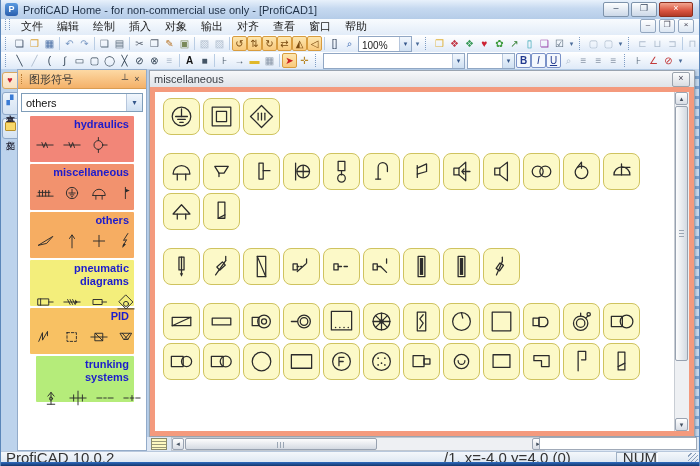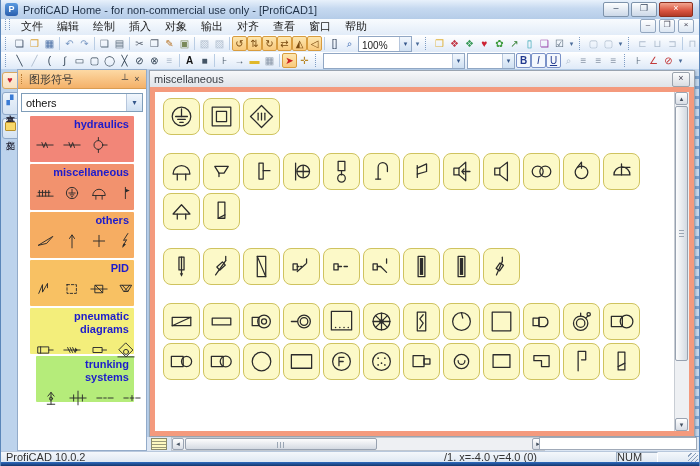--- a/index.html
+++ b/index.html
@@ -108,26 +108,26 @@
     background-image:repeating-linear-gradient(180deg,transparent 0 2px,#9a9a7a 2px 3px);}
   #hsb{position:absolute;left:24px;top:0;width:374px;height:14px;background:#eef0f3;border:1px solid #c0c7d0;box-sizing:border-box;}
   #hsb-left{left:0;top:0;} #hsb-right{left:auto;right:0;top:0;}
   #hsb .sb-arrow{height:12px;width:12px;line-height:10px;}
   #hsb-thumb{position:absolute;left:13px;top:0;width:192px;height:12px;background:linear-gradient(#fdfdfd,#d4dae2);
     border:1px solid #98a2b0;border-radius:2px;box-sizing:border-box;}
   #hsb-thumb .thumb-grip{top:3px;left:50%;width:7px;height:6px;margin:0 0 0 -4px;
     background:repeating-linear-gradient(90deg,#9aa6b4 0 1px,transparent 1px 3px);}
   #edit-box{position:absolute;left:392px;top:0;width:158px;height:13px;background:#fff;border:1px solid #a0aab8;box-sizing:border-box;}
   
-  #statusbar{position:absolute;left:0;right:0;top:451px;height:11px;font-size:11px;color:#333;
+  #statusbar{position:absolute;left:0;right:0;top:451px;height:11px;font-size:15px;color:#333;
     background:linear-gradient(#f4f7fb,#dde7f2);border-top:1px solid #b8c8dd;}
   .sb-text{position:absolute;top:0;line-height:11px;}
   #sb-left{left:5px;}
   #sb-coords{left:443px;}
-  #sb-num{left:615px;width:40px;text-align:left;border:1px solid;border-color:#9fb0c4 #fff #fff #9fb0c4;height:9px;line-height:9px;}
+  #sb-num{left:615px;width:40px;text-align:right;border:1px solid;border-color:#9fb0c4 #fff #fff #9fb0c4;height:9px;line-height:9px;}
   #sb-grip{position:absolute;right:1px;top:1px;width:10px;height:9px;
     background:repeating-linear-gradient(135deg,transparent 0 2px,#8aa0bc 2px 3px);}
   #bottomedge{position:absolute;left:0;right:0;top:462px;height:4px;background:linear-gradient(#2f6bbf,#14366b);}
 </style>
 </head>
 <body>
 
 <div id="app">
 
   <div id="titlebar">
@@ -351,61 +351,61 @@
             <span><svg viewBox="0 0 32 32" class="sym" width="20" height="20">
                 <line x1="7" y1="16" x2="25" y2="16"></line>
                 <line x1="16" y1="7" x2="16" y2="25"></line>
               </svg></span>
             <span><svg viewBox="0 0 32 32" class="sym" width="20" height="20">
                 <path d="M19 4 L12 15 L17 14 L11 24"></path>
                 <path class="fl" d="M10 27 L16 21 L12 20 Z"></path>
               </svg></span>
           </div>
         </div>
+        <div class="cat" style="background: rgb(243, 238, 123);">
+          <span class="cat-label">pneumatic diagrams</span>
+          <div class="cat-syms">
+            <span><svg viewBox="0 0 32 32" class="sym" width="20" height="20">
+                <rect x="5" y="11" width="17" height="10"></rect>
+                <line x1="9" y1="11" x2="9" y2="21"></line>
+                <line x1="22" y1="16" x2="29" y2="16"></line>
+              </svg></span>
+            <span><svg viewBox="0 0 32 32" class="sym" width="20" height="20">
+                <line x1="3" y1="16" x2="29" y2="16"></line>
+                <path d="M9 12 L13 20 M13 12 L17 20 M17 12 L21 20"></path>
+                <path class="fl" d="M21 12 L25 16 L21 20 Z"></path>
+              </svg></span>
+            <span><svg viewBox="0 0 32 32" class="sym" width="20" height="20">
+                <rect x="7" y="12" width="14" height="8"></rect>
+                <line x1="21" y1="16" x2="28" y2="16"></line>
+              </svg></span>
+            <span><svg viewBox="0 0 32 32" class="sym" width="20" height="20">
+                <path d="M16 5 L27 16 L16 27 L5 16 Z"></path>
+                <circle cx="16" cy="19" r="4"></circle>
+                <line x1="3" y1="27" x2="29" y2="27"></line>
+              </svg></span>
+          </div>
+        </div>
         <div class="cat" style="background: rgb(248, 193, 99);">
           <span class="cat-label">PID</span>
           <div class="cat-syms">
             <span><svg viewBox="0 0 32 32" class="sym" width="20" height="20">
                 <path d="M6 23 L12 9 L12 21 L20 7 L20 14"></path>
               </svg></span>
             <span><svg viewBox="0 0 32 32" class="sym" width="20" height="20">
                 <rect x="8" y="9" width="15" height="14" stroke-dasharray="4 3"></rect>
               </svg></span>
             <span><svg viewBox="0 0 32 32" class="sym" width="20" height="20">
                 <line x1="3" y1="16" x2="29" y2="16"></line>
                 <rect x="10" y="10" width="12" height="12"></rect>
                 <line x1="10" y1="10" x2="22" y2="22"></line>
               </svg></span>
             <span><svg viewBox="0 0 32 32" class="sym" width="20" height="20">
                 <path d="M7 10 L25 10 L19 20 L13 20 Z"></path>
                 <path d="M10 10 L19 20 M22 10 L13 20"></path>
-              </svg></span>
-          </div>
-        </div>
-        <div class="cat" style="background: rgb(243, 238, 123);">
-          <span class="cat-label">pneumatic diagrams</span>
-          <div class="cat-syms">
-            <span><svg viewBox="0 0 32 32" class="sym" width="20" height="20">
-                <rect x="5" y="11" width="17" height="10"></rect>
-                <line x1="9" y1="11" x2="9" y2="21"></line>
-                <line x1="22" y1="16" x2="29" y2="16"></line>
-              </svg></span>
-            <span><svg viewBox="0 0 32 32" class="sym" width="20" height="20">
-                <line x1="3" y1="16" x2="29" y2="16"></line>
-                <path d="M9 12 L13 20 M13 12 L17 20 M17 12 L21 20"></path>
-                <path class="fl" d="M21 12 L25 16 L21 20 Z"></path>
-              </svg></span>
-            <span><svg viewBox="0 0 32 32" class="sym" width="20" height="20">
-                <rect x="7" y="12" width="14" height="8"></rect>
-                <line x1="21" y1="16" x2="28" y2="16"></line>
-              </svg></span>
-            <span><svg viewBox="0 0 32 32" class="sym" width="20" height="20">
-                <path d="M16 5 L27 16 L16 27 L5 16 Z"></path>
-                <circle cx="16" cy="19" r="4"></circle>
-                <line x1="3" y1="27" x2="29" y2="27"></line>
               </svg></span>
           </div>
         </div>
         <div class="cat" style="background: rgb(181, 236, 122); margin-left: 6px;">
           <span class="cat-label">trunking systems</span>
           <div class="cat-syms">
             <span><svg viewBox="0 0 32 32" class="sym" width="20" height="20">
                 <line x1="16" y1="7" x2="16" y2="26"></line>
                 <line x1="10" y1="26" x2="22" y2="26"></line>
                 <path d="M11 13 L16 7 L21 13"></path>

